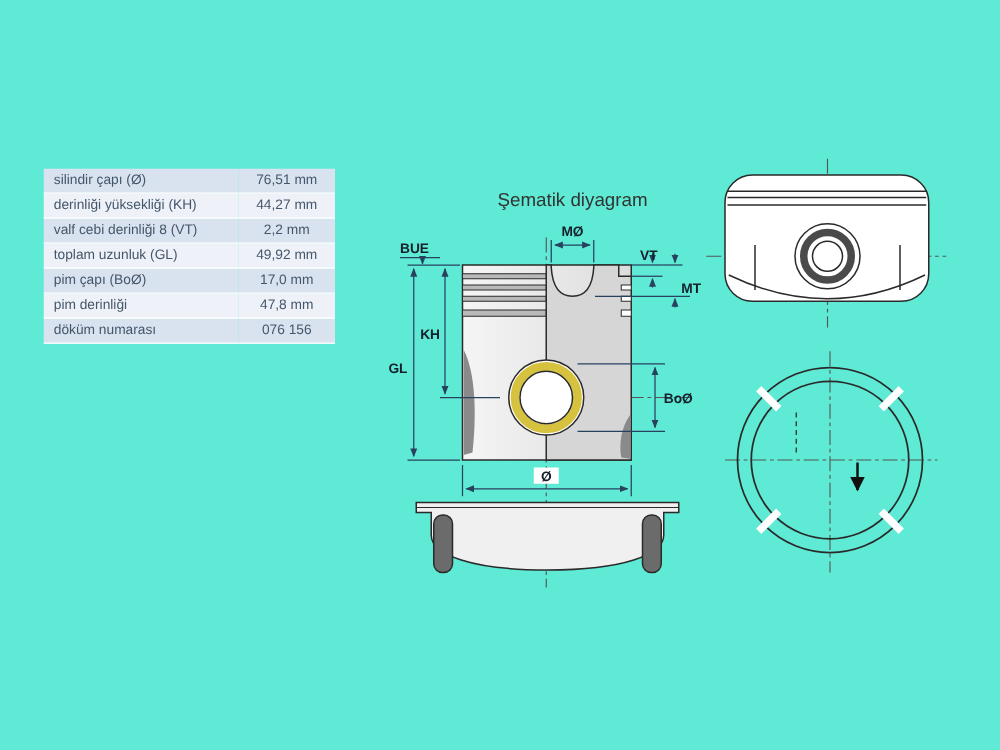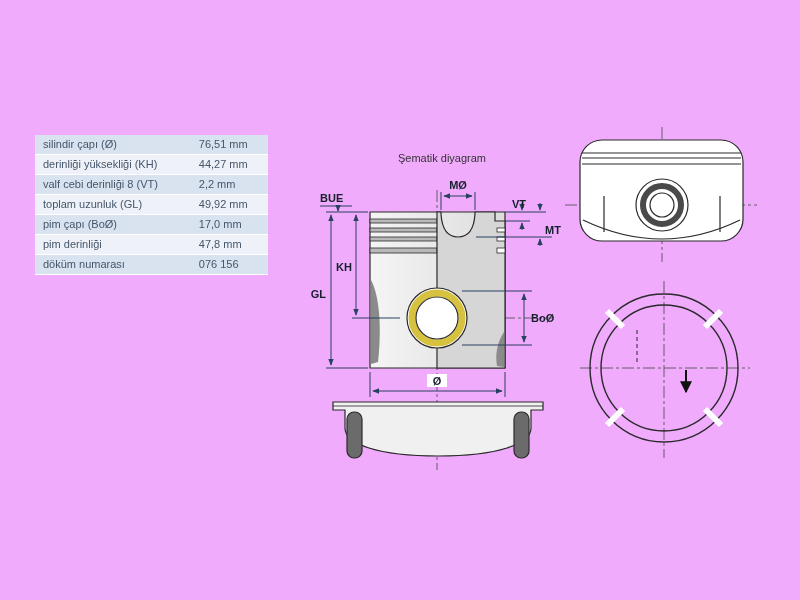--- a/index.html
+++ b/index.html
@@ -1,26 +1,26 @@
 <!DOCTYPE html>
 <html><head>
 <meta charset="utf-8">
 <style>
   html,body{margin:0;padding:0;}
   body{width:800px;height:600px;background:#ffffff;font-family:"Liberation Sans",sans-serif;overflow:hidden;}
-  .page{position:relative;width:800px;height:600px;background:#f0abfc;}
+  .page{position:relative;width:800px;height:600px;background:#5eead4;}
 
   .spec-table{position:absolute;left:35px;top:135px;width:233px;border-collapse:collapse;font-size:11px;color:#44566b;}
   .spec-table tr{border-bottom:1px solid #ffffff;}
   .spec-table tr:nth-child(odd){background:#d9e3ef;}
   .spec-table tr:nth-child(even){background:#eef2f8;}
   .spec-table td{padding:3px 8px;height:13px;line-height:13px;white-space:nowrap;}
-  .spec-table td.val{text-align:left;margin-top:42px;}
+  .spec-table td.val{text-align:center;margin-top:42px;}
 
-  .diagram-title{position:absolute;left:398px;top:152px;font-size:11px;color:#333333;text-align:center;}
+  .diagram-title{position:absolute;left:398px;top:152px;font-size:15px;color:#333333;text-align:center;}
 
   svg.diagram{position:absolute;left:0;top:0;}
   .dim-label{font-family:"Liberation Sans",sans-serif;font-size:11px;font-weight:bold;fill:#16202c;}
 </style>
 </head>
 <body>
 
 <div class="page">
 
   <table class="spec-table">

